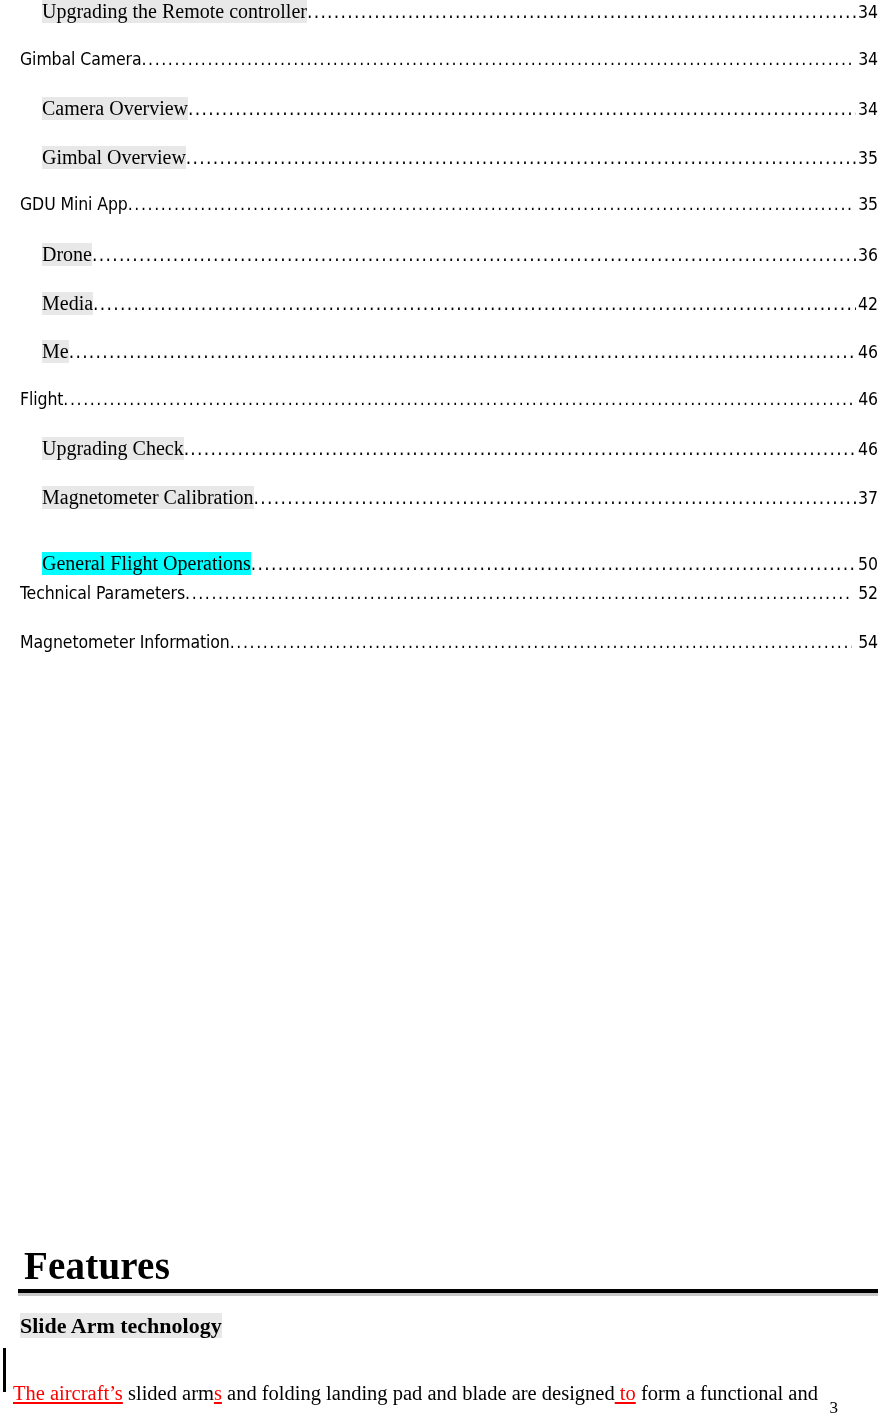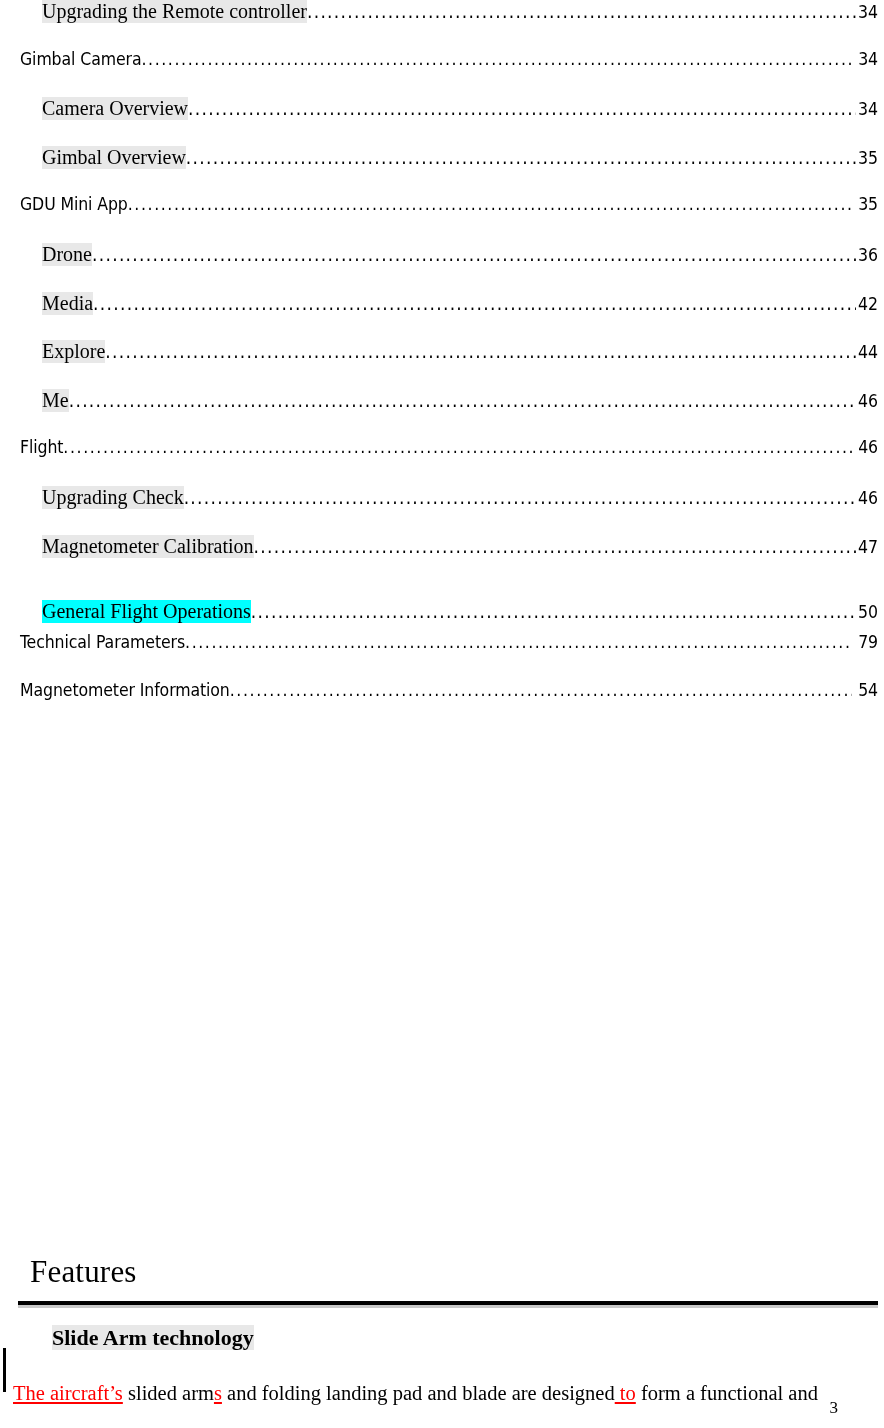--- a/index.html
+++ b/index.html
@@ -94,25 +94,25 @@
 
   
   .features-block {
     position: absolute;
     left: 0;
     top: 1243px;
     width: 884px;
   }
 
   .h1-features {
-    margin: 10px;
+    margin: 4px;
     padding: 0 0 0 20px;
     font-family: "Liberation Serif", "DejaVu Serif", serif;
-    font-size: 31px;
-    font-weight: normal;
+    font-size: 39px;
+    font-weight: bold;
     line-height: 38px;
     letter-spacing: 0.2px;
   }
 
   .h1-rule-wrap {
     margin-top: 4px;
     padding-left: 18px;
     padding-right: 6px;
   }
   .h1-rule {
@@ -129,21 +129,20 @@
   .h2-slide {
     margin: 0;
     padding: 16px 0 0 20px;
     font-family: "Liberation Serif", "DejaVu Serif", serif;
     font-size: 22px;
     font-weight: bold;
     line-height: 28px;
   }
   .h2-slide .hl-gray {
     background: #e8e8e8;
-    margin-left: 32px;
   }
 
   
   .body-para {
     position: absolute;
     left: 0;
     top: 1358px;
     width: 884px;
     padding: 0 4px 0 13px;
     box-sizing: border-box;
@@ -222,25 +221,20 @@
       <span class="toc-leader"></span>
       <span class="toc-page">36</span>
     </div>
 
     <div class="toc-row lvl2">
       <span class="toc-title hl-gray">Media</span>
       <span class="toc-leader"></span>
       <span class="toc-page">42</span>
     </div>
 
-    <div class="toc-row lvl2">
-      <span class="toc-title hl-gray">Explore</span>
-      <span class="toc-leader"></span>
-      <span class="toc-page">44</span>
-    </div>
 
     <div class="toc-row lvl2">
       <span class="toc-title hl-gray">Me</span>
       <span class="toc-leader"></span>
       <span class="toc-page">46</span>
     </div>
 
     <div class="toc-row lvl1">
       <span class="toc-title">Flight</span>
       <span class="toc-leader"></span>
@@ -249,33 +243,33 @@
 
     <div class="toc-row lvl2">
       <span class="toc-title hl-gray">Upgrading Check</span>
       <span class="toc-leader"></span>
       <span class="toc-page">46</span>
     </div>
 
     <div class="toc-row lvl2">
       <span class="toc-title hl-gray">Magnetometer Calibration</span>
       <span class="toc-leader"></span>
-      <span class="toc-page">47</span>
+      <span class="toc-page">37</span>
     </div>
 
     <div class="toc-row lvl2">
       <span class="toc-title hl-cyan">General Flight Operations</span>
       <span class="toc-leader"></span>
       <span class="toc-page">50</span>
     </div>
 
     <div class="toc-row lvl1">
       <span class="toc-title">Technical Parameters</span>
       <span class="toc-leader"></span>
-      <span class="toc-page">79</span>
+      <span class="toc-page">52</span>
     </div>
 
     <div class="toc-row lvl1">
       <span class="toc-title">Magnetometer Information</span>
       <span class="toc-leader"></span>
       <span class="toc-page">54</span>
     </div>
 
   </div>
 

